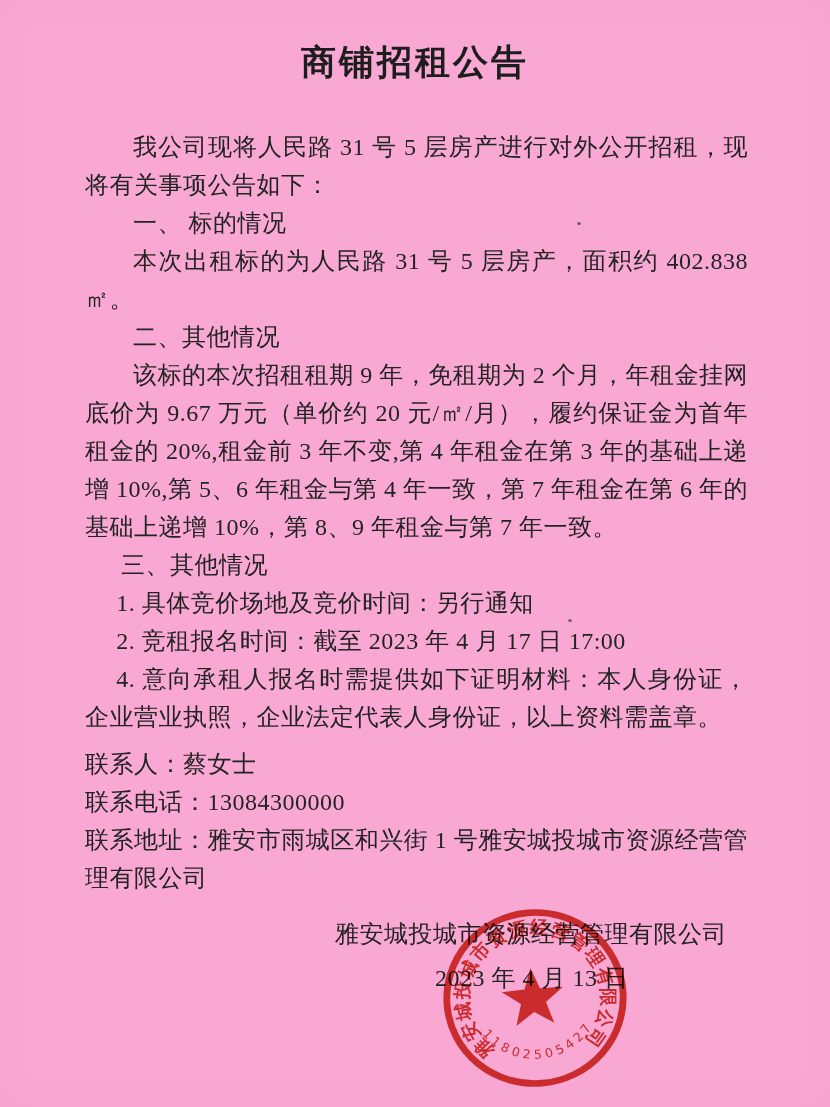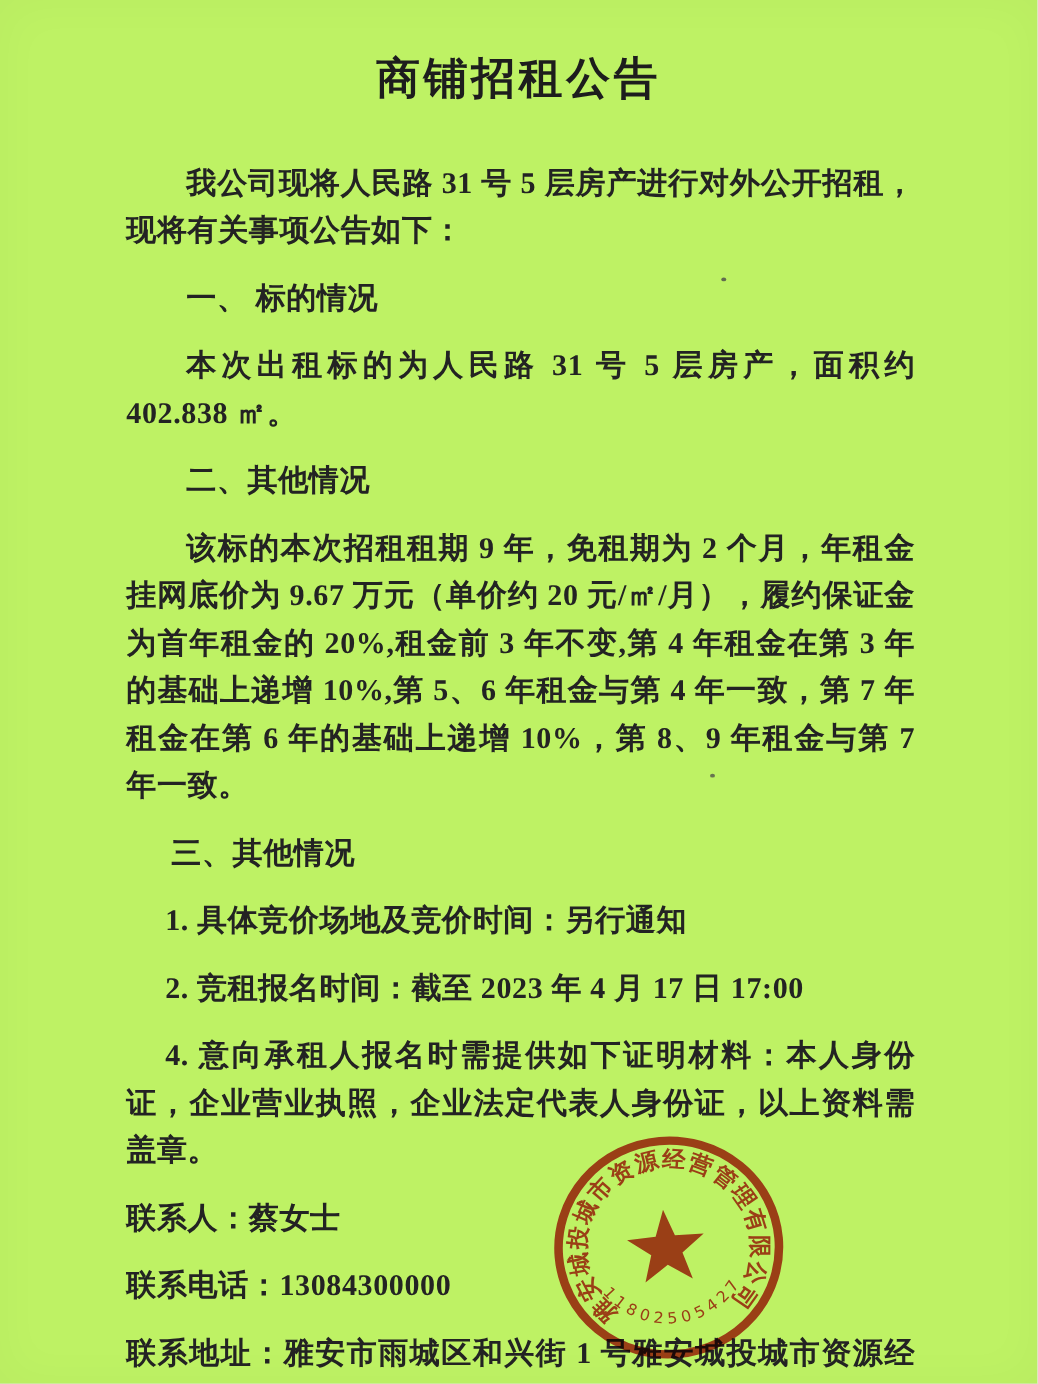--- a/index.html
+++ b/index.html
@@ -1,28 +1,28 @@
 <!DOCTYPE html>
 <html><head>
 <meta charset="utf-8">
 <style>
   html,body{margin:0;padding:0;background:#e8e8e8;}
   body{display:flex;justify-content:center;font-family:"Liberation Serif","DejaVu Serif",serif;}
   .page{
-    position:relative;width:830px;height:1107px;background:#bef264;color:#232323;
+    position:relative;width:830px;height:1107px;background:#f9a8d4;color:#232323;
     overflow:hidden;box-shadow:inset 0 0 40px rgba(0,0,0,0.03);
   }
   .title{
     margin:0 0 44px 0;padding-top:42px;font-size:35px;line-height:42px;
     text-align:center;letter-spacing:3px;font-weight:bold;color:#1d1d1d;
   }
   .body-text{position:relative;margin:0 82px 0 85px;z-index:1;}
   .body-text p{
-    margin:16px;font-size:24px;line-height:38px;text-align:justify;
-    text-justify:inter-ideograph;letter-spacing:0.5px;font-weight:bold;
+    margin:0;font-size:24px;line-height:38px;text-align:justify;
+    text-justify:inter-ideograph;letter-spacing:0.5px;
   }
   .ind2{text-indent:2em;}
   .ind15{text-indent:1.5em;}
   .ind13{text-indent:1.3em;}
   .flush{text-indent:0;}
   .gap-top{margin-top:9px !important;}
   .signature{position:relative;margin:18px 82px 0 85px;z-index:1;}
   .signature p{margin:0;font-size:24px;line-height:38px;letter-spacing:0.5px;}
   .sig-company{padding-left:250px;}
   .sig-date{padding-left:350px;margin-top:6px !important;}

